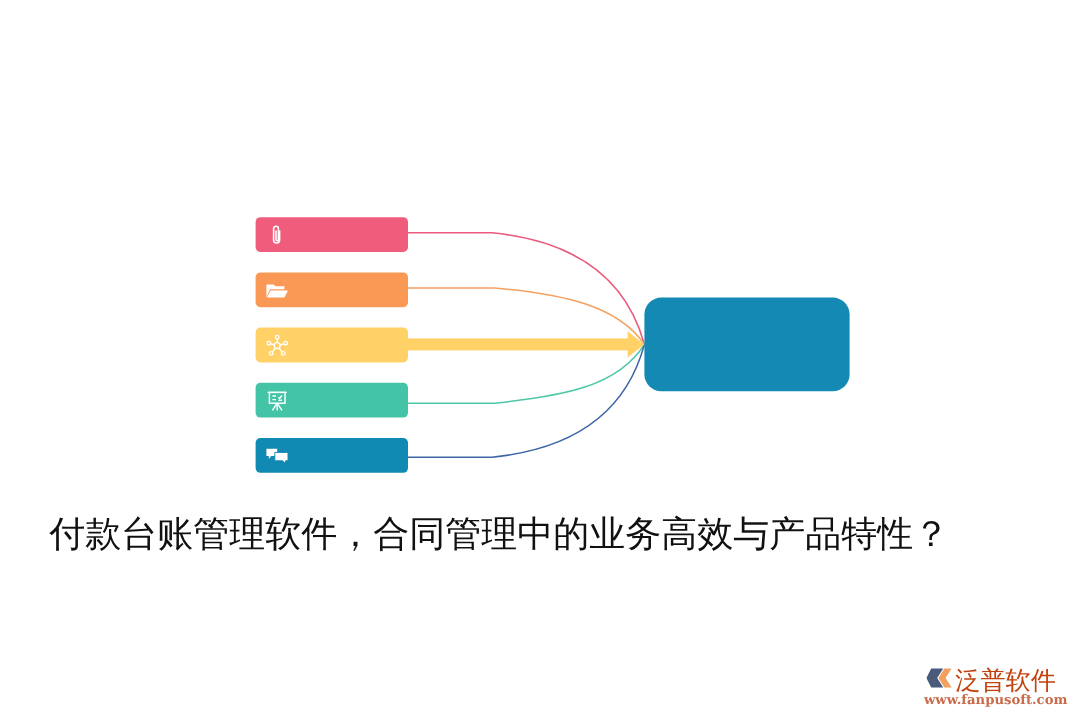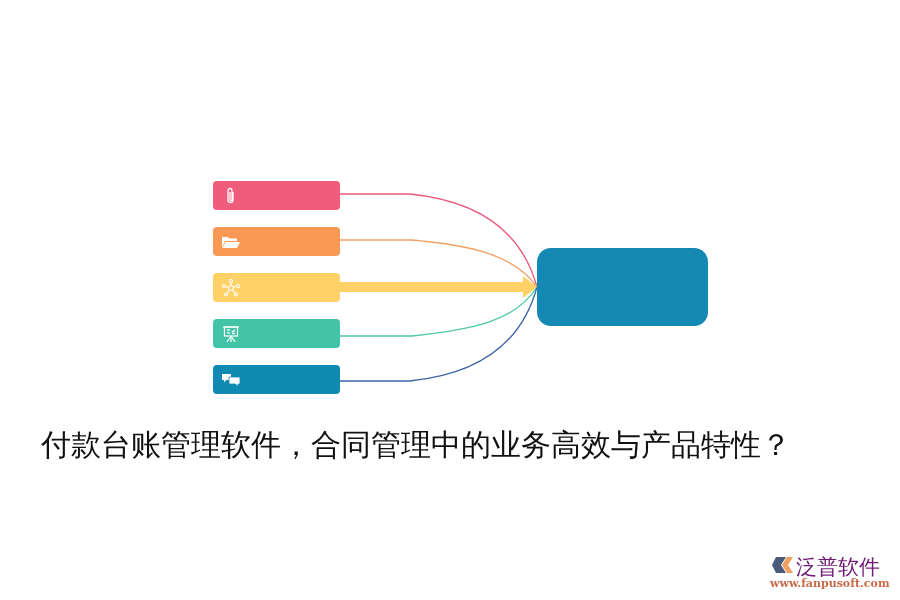--- a/index.html
+++ b/index.html
@@ -3,21 +3,21 @@
   <meta charset="utf-8">
   <style>
     html, body { margin:0; padding:0; background:#ffffff; }
     body { width:900px; height:600px; position:relative; overflow:hidden; font-family:"DejaVu Serif","Liberation Serif",serif; }
     .node { position:absolute; left:213px; width:127px; height:29px; border-radius:4px; display:flex; align-items:center; }
     .node .ic { width:20px; height:20px; margin-left:8px; display:flex; align-items:center; justify-content:center; }
     .center { position:absolute; left:537px; top:248px; width:171px; height:78px; border-radius:14px; }
     svg.links { position:absolute; left:0; top:0; width:900px; height:600px; }
     .title { position:absolute; left:0; top:425px; width:832px; text-align:center; font-size:30px; color:#111; letter-spacing:0px; font-family:"DejaVu Serif","Liberation Serif",serif; }
     .logo { position:absolute; left:770px; top:553px; width:125px; height:40px; }
-    .logo .brand { position:absolute; left:26px; top:0px; font-size:21px; color:#701a75; font-family:"DejaVu Sans","Liberation Sans",sans-serif; }
+    .logo .brand { position:absolute; left:26px; top:0px; font-size:21px; color:#c2410c; font-family:"DejaVu Sans","Liberation Sans",sans-serif; }
     .logo .url { position:absolute; left:0px; top:24px; font-size:11px; color:#c96a4a; font-family:"DejaVu Serif","Liberation Serif",serif;font-weight:bold; }
     .logo .mark { position:absolute; left:2px; top:2px; width:22px; height:20px; }
   </style>
 </head>
 <body>
 
 <svg class="links" viewBox="0 0 900 600">
   <path d="M340 194 L410 194 C470 200 520 225 537 287" fill="none" stroke="#ea5a7c" stroke-width="1.3"></path>
   <path d="M340 240 L412 240 C470 245 515 255 537 287" fill="none" stroke="#f4a062" stroke-width="1.3"></path>
   <path d="M340 336 L412 336 C470 330 515 322 537 287" fill="none" stroke="#4cc7a7" stroke-width="1.3"></path>

